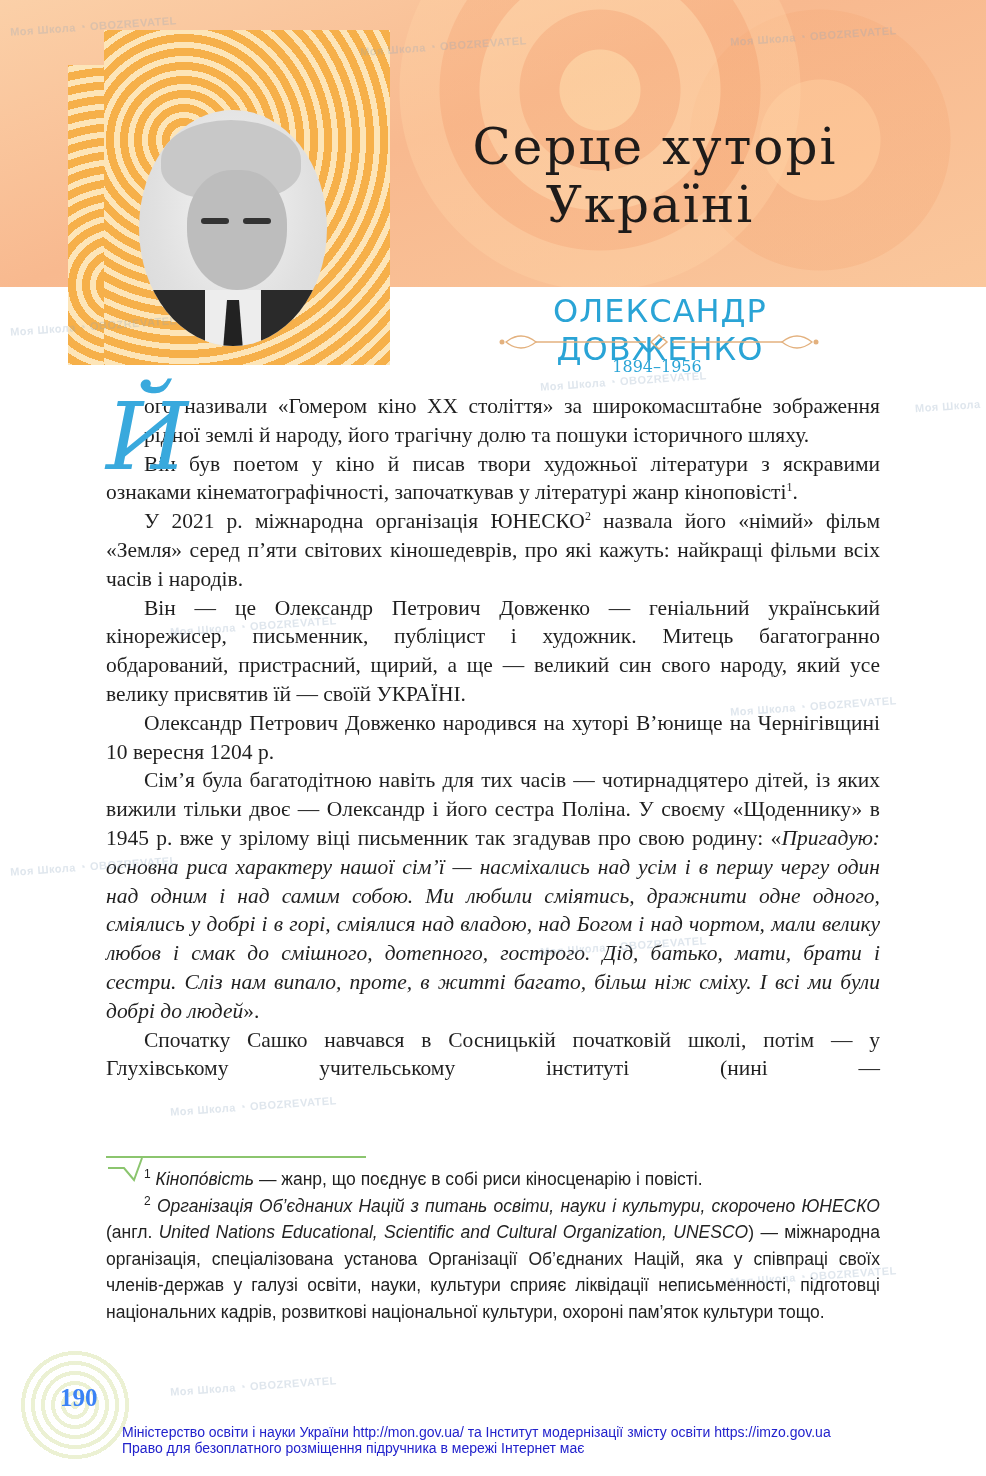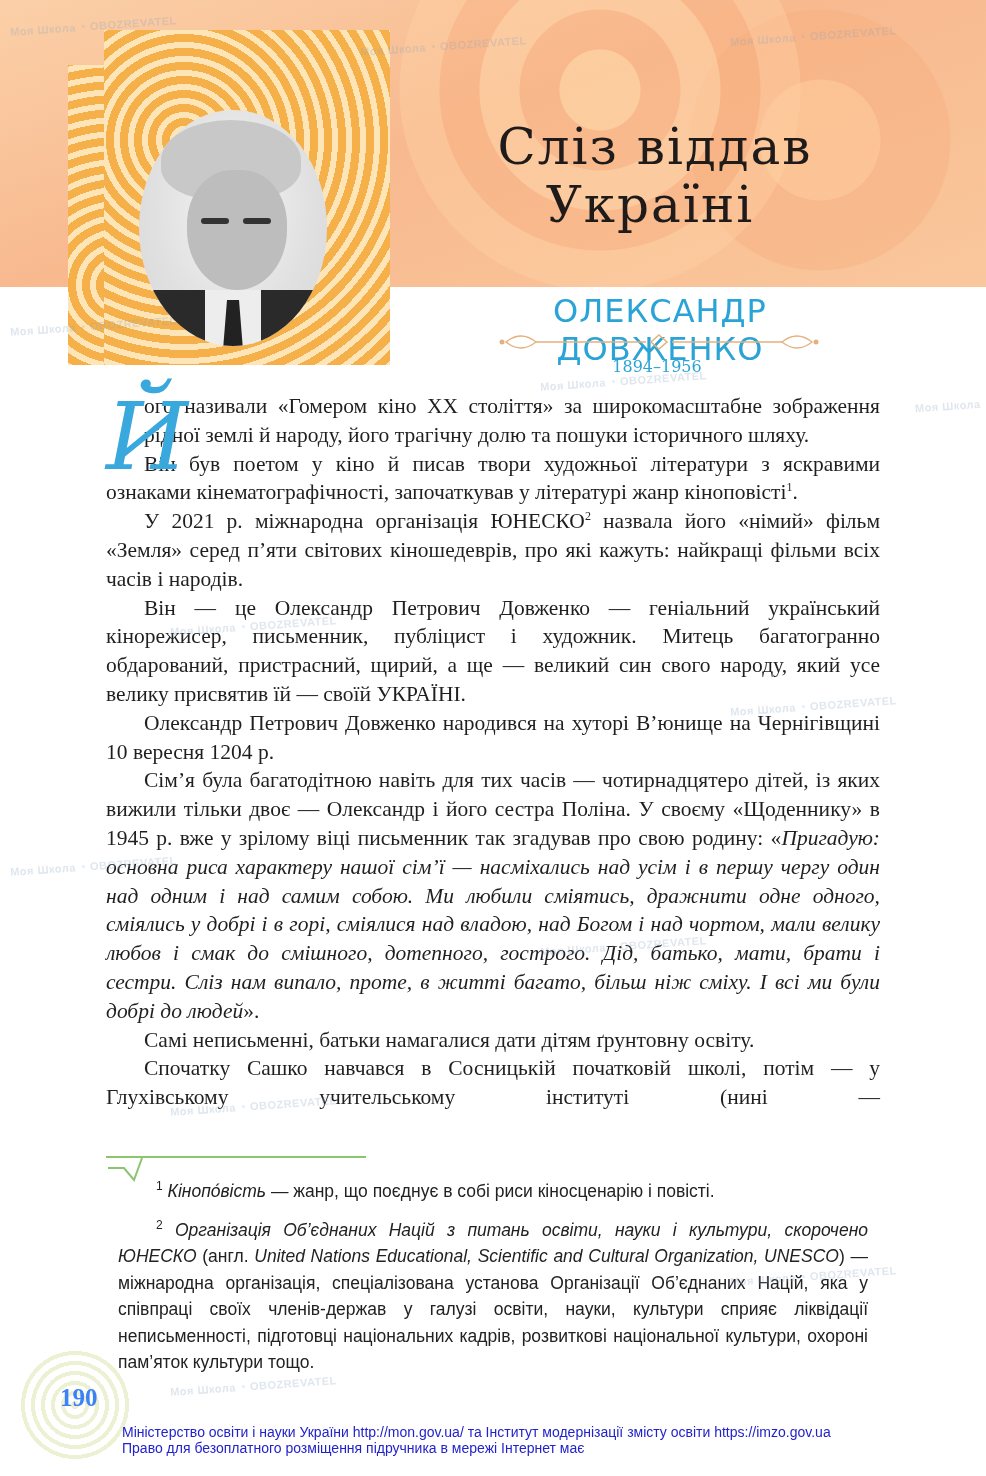--- a/index.html
+++ b/index.html
@@ -91,21 +91,21 @@
     position: absolute; left: 106px; top: 1156px; width: 260px; height: 2px; background: #8bc56e;
   }
   .fn-hook {
     position: absolute; left: 106px; top: 1156px; width: 50px; height: 26px;
   }
   .footnotes {
     position: absolute; left: 106px; top: 1166px; width: 774px;
     font-family: "Liberation Sans", sans-serif; font-size: 17.5px; line-height: 26.5px;
     color: #222; text-align: justify;
   }
-  .footnotes p { margin: 12px; text-indent: 38px; }
+  .footnotes p { margin: 0; text-indent: 38px; }
   .footnotes i { font-style: italic; }
   .page-swirl {
     position: absolute; left: 20px; top: 1350px; width: 110px; height: 110px;
     border-radius: 50%;
     background: repeating-radial-gradient(circle at 55px 55px, rgba(200,215,130,0.35) 0 4px, rgba(255,255,255,0) 4px 10px);
   }
   .page-number {
     position: absolute; left: 60px; top: 1384px;
     font-family: "Liberation Serif", serif; font-size: 25px; font-weight: bold; color: #3b82f6;
   }
@@ -129,21 +129,21 @@
 <div class="portrait-oval" title="Портрет Олександра Довженка">
   <div class="hair"></div>
   <div class="face"></div>
   <div class="brow" style="left:62px;width:28px"></div>
   <div class="brow" style="left:104px;width:28px"></div>
   <div class="coat"></div>
   <div class="tie"></div>
 </div>
 
 <h1 class="title" style="margin:0;font-weight:normal;">
-  <span>Сліз віддав</span>
+  <span>Серце хуторі</span>
   <span class="line2">Україні</span>
 </h1>
 
 <div class="author">ОЛЕКСАНДР ДОВЖЕНКО</div>
 
 <svg class="ornament" viewBox="0 0 326 20">
   <line x1="40" y1="10" x2="150" y2="10" stroke="#e3b17e" stroke-width="1.5"></line>
   <line x1="176" y1="10" x2="286" y2="10" stroke="#e3b17e" stroke-width="1.5"></line>
   <path d="M163 3 L171 10 L163 17 L155 10 Z" fill="none" stroke="#e3b17e" stroke-width="1.5"></path>
   <path d="M10 10 C20 2, 30 2, 40 10 C30 18, 20 18, 10 10 Z" fill="none" stroke="#e3b17e" stroke-width="1.3"></path>
@@ -155,21 +155,20 @@
 <div class="years">1894–1956</div>
 
 <div class="body-text">
   <span class="dropcap">Й</span>
   <p class="first"><span>ого називали «Гомером кіно ХХ століття» за широкомасштабне зображення рідної землі й народу, його трагічну долю та пошуки історичного шляху.</span></p>
   <p><span>Він був поетом у кіно й писав твори художньої літератури з яскравими ознаками кінематографічності, започаткував у літературі жанр кіноповісті</span><sup>1</sup><span>.</span></p>
   <p><span>У 2021 р. міжнародна організація ЮНЕСКО</span><sup>2</sup><span> назвала його «німий» фільм «Земля» серед п’яти світових кіношедеврів, про які кажуть: найкращі фільми всіх часів і народів.</span></p>
   <p><span>Він — це Олександр Петрович Довженко — геніальний український кінорежисер, письменник, публіцист і художник. Митець багатогранно обдарований, пристрасний, щирий, а ще — великий син свого народу, який усе велику присвятив їй — своїй УКРАЇНІ.</span></p>
   <p><span>Олександр Петрович Довженко народився на хуторі В’юнище на Чернігівщині 10 вересня 1204 р.</span></p>
   <p><span>Сім’я була багатодітною навіть для тих часів — чотирнадцятеро дітей, із яких вижили тільки двоє — Олександр і його сестра Поліна. У своєму «Щоденнику» в 1945 р. вже у зрілому віці письменник так згадував про свою родину: «</span><em>Пригадую: основна риса характеру нашої сім’ї — насміхались над усім і в першу чергу один над одним і над самим собою. Ми любили сміятись, дражнити одне одного, сміялись у добрі і в горі, сміялися над владою, над Богом і над чортом, мали велику любов і смак до смішного, дотепного, гострого. Дід, батько, мати, брати і сестри. Сліз нам випало, проте, в житті багато, більш ніж сміху. І всі ми були добрі до людей</em><span>».</span></p>
-  <p><span>Самі неписьменні, батьки намагалися дати дітям ґрунтовну освіту.</span></p>
   <p style="text-align-last: justify;"><span>Спочатку Сашко навчався в Сосницькій початковій школі, потім — у Глухівському учительському інституті (нині —</span></p>
 </div>
 
 <div class="fn-rule"></div>
 <svg class="fn-hook" viewBox="0 0 50 26">
   <path d="M2 12 L18 12 L28 24 L36 2" fill="none" stroke="#8bc56e" stroke-width="2"></path>
 </svg>
 
 <div class="footnotes">
   <p>

